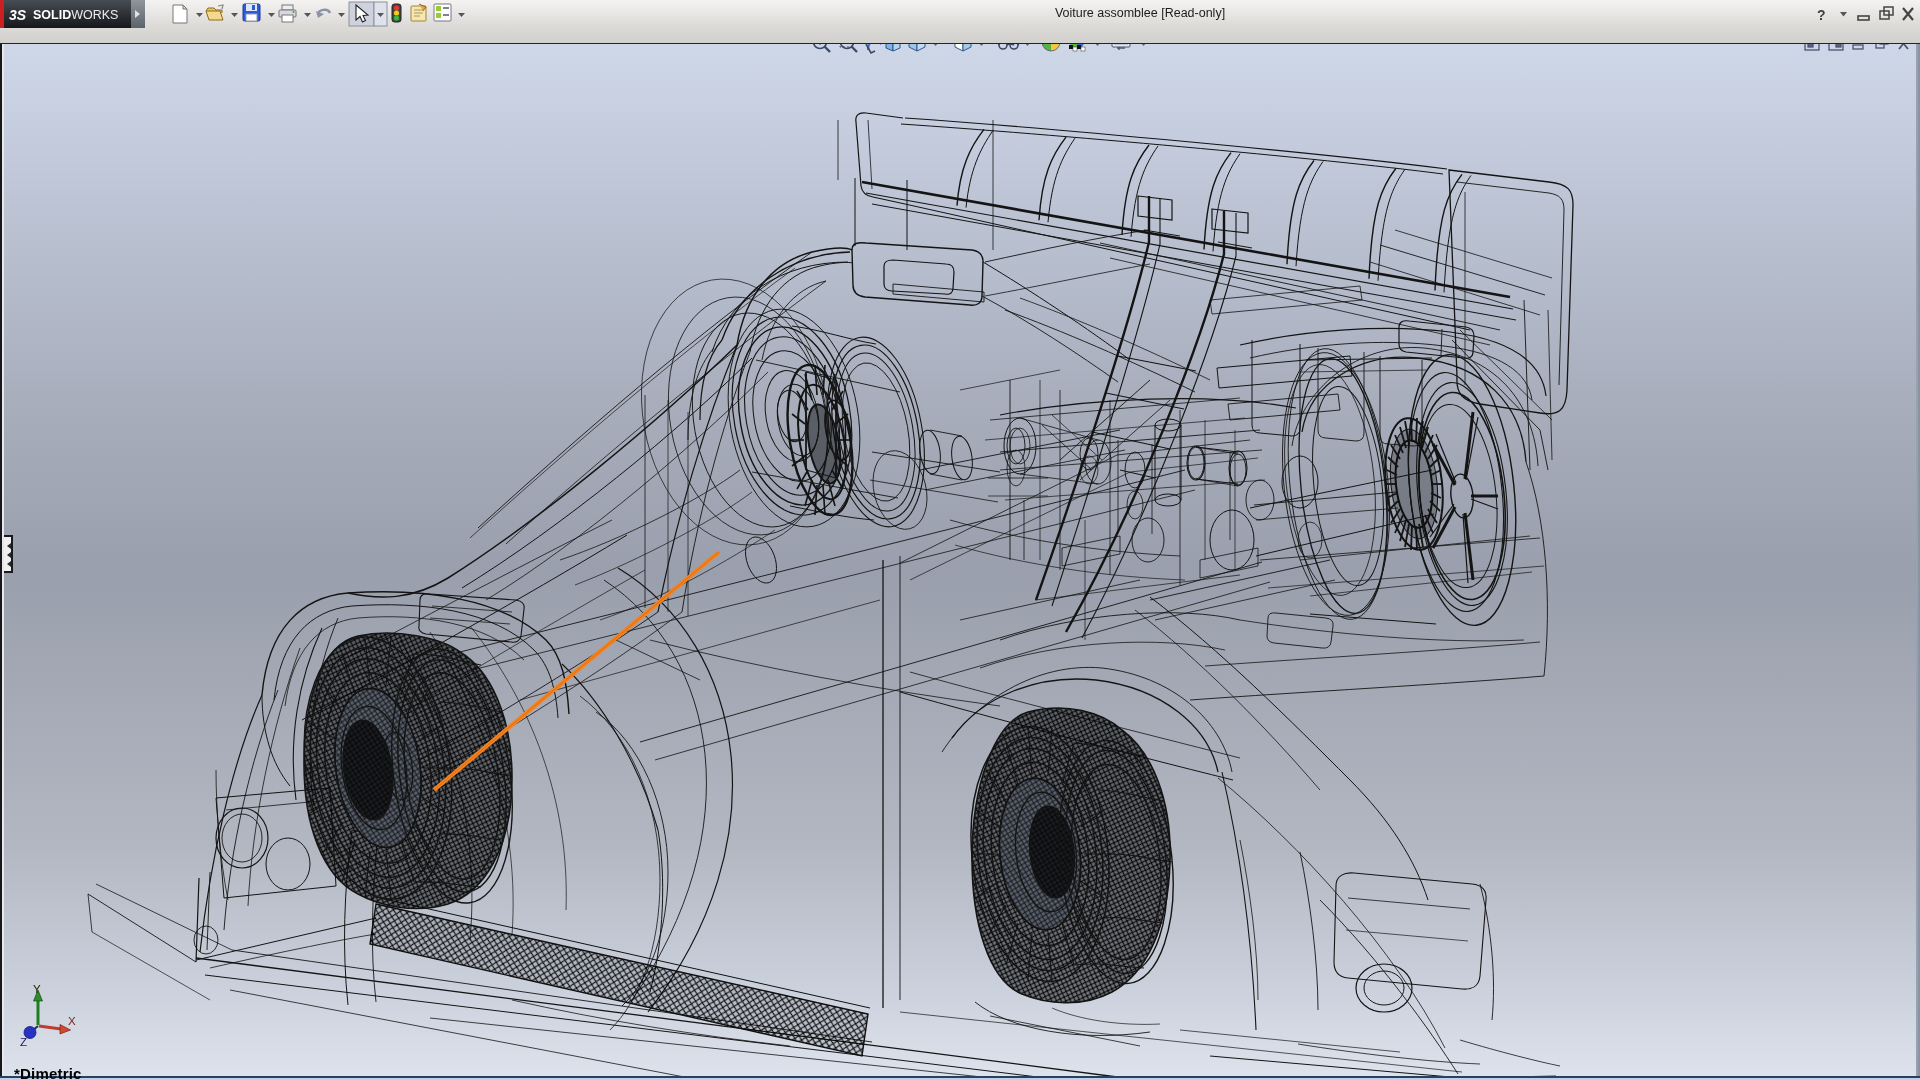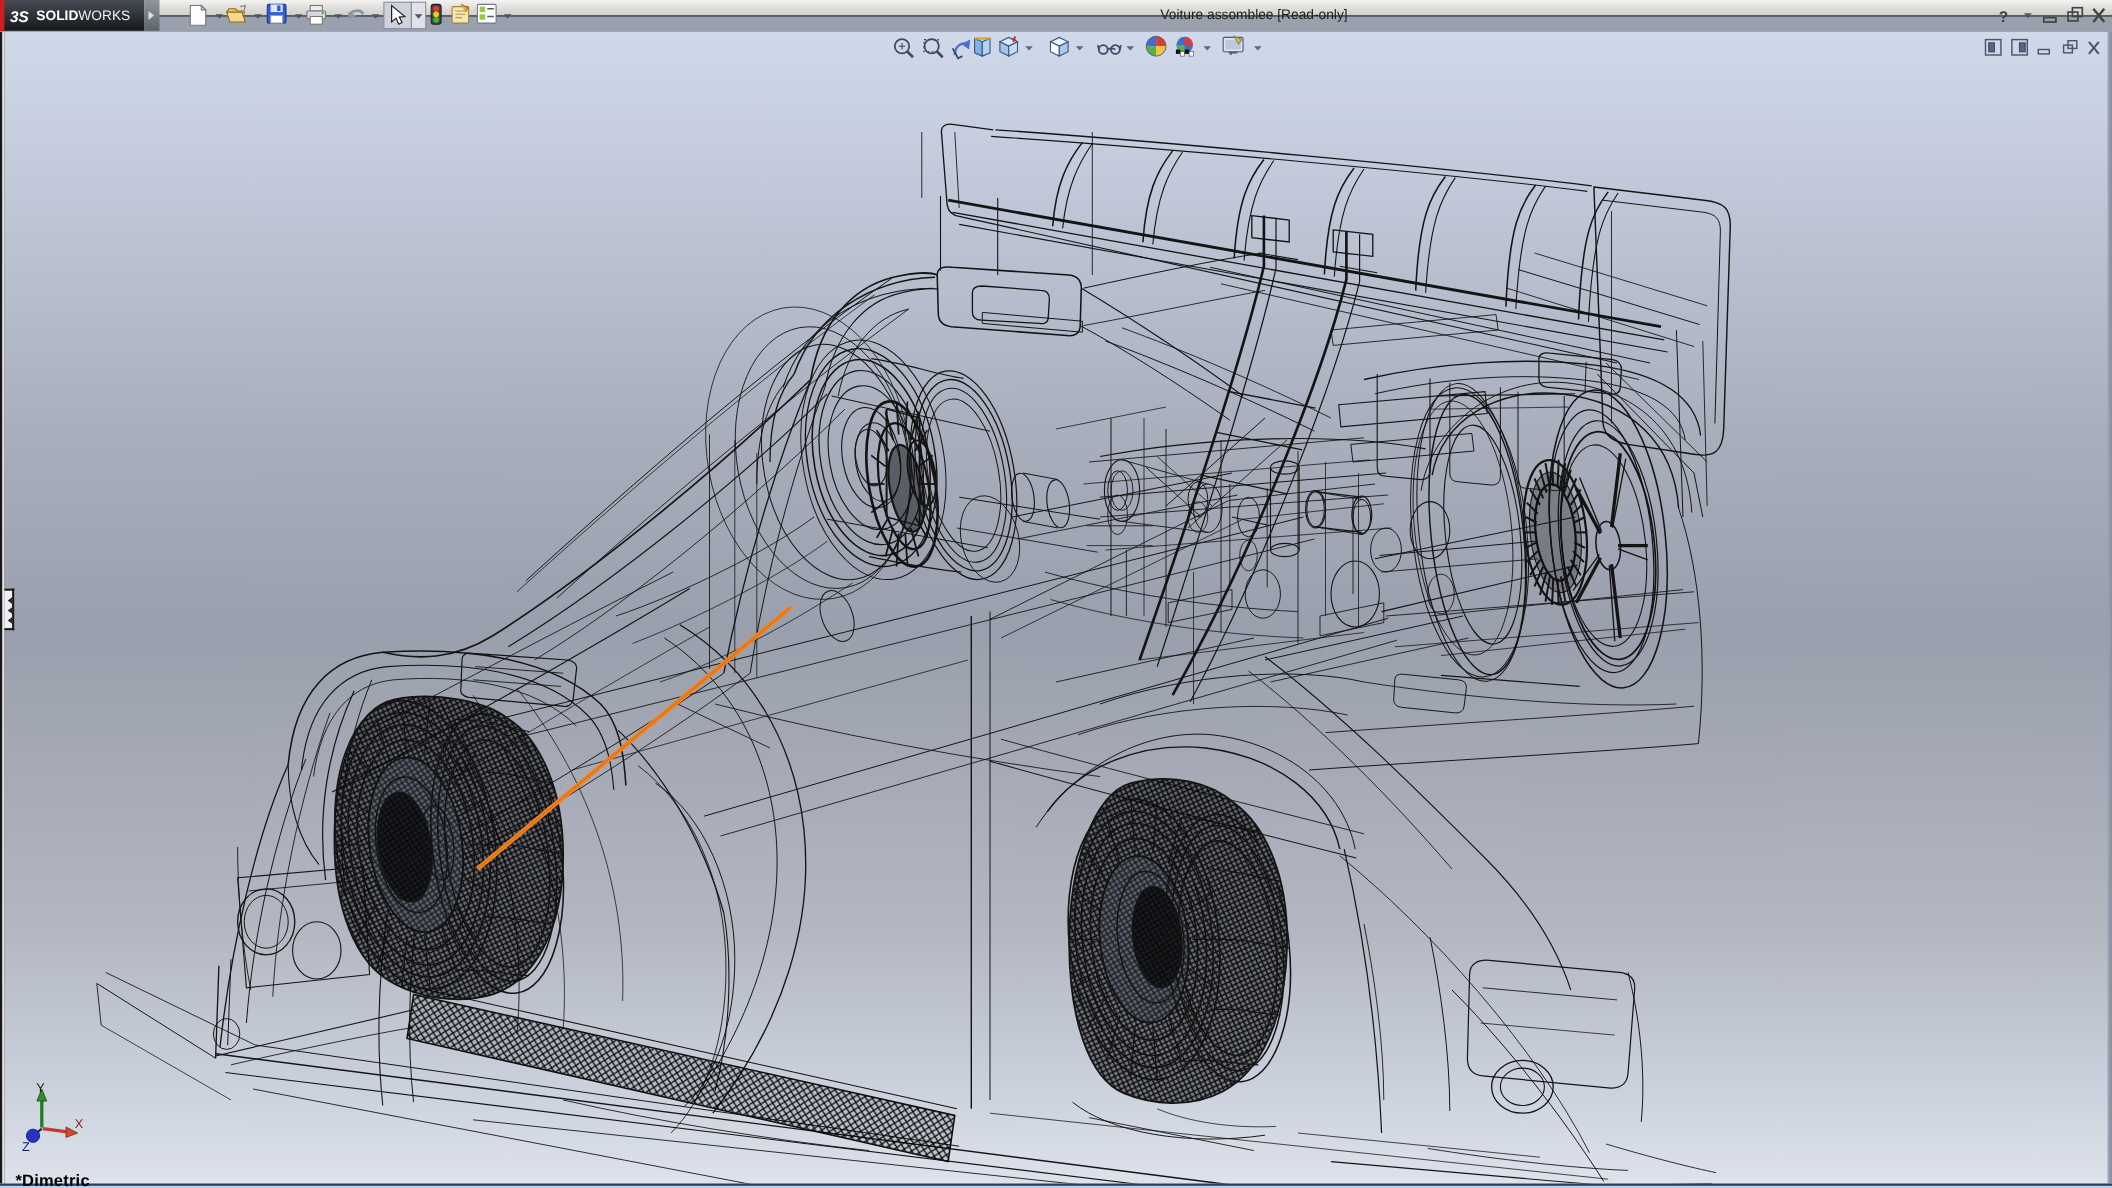--- a/index.html
+++ b/index.html
@@ -1,14 +1,14 @@
 <!DOCTYPE html>
 <html><head><meta charset="utf-8"><style>
 html,body{margin:0;padding:0;width:1920px;height:1080px;overflow:hidden;background:#9aa1ae;font-family:"Liberation Sans",sans-serif;}
-#titlebar{position:absolute;left:0;top:0;width:1920px;height:15px;background:linear-gradient(#f4f3f2,#dddbd8 60%,#d2d0cc);border-bottom:1px solid #20252b;box-sizing:border-box;}
+#titlebar{position:absolute;left:0;top:0;width:1920px;height:44px;background:linear-gradient(#f4f3f2,#dddbd8 60%,#d2d0cc);border-bottom:1px solid #20252b;box-sizing:border-box;}
 #logo{position:absolute;left:0;top:0;width:131px;height:28px;background:linear-gradient(#474d55,#15171a);}
 #logored{position:absolute;left:0;top:0;width:4px;height:28px;background:#cc1f1f;}
 #logoexp{position:absolute;left:131px;top:0;width:14px;height:28px;background:linear-gradient(#8f959d,#5d636b);}
 #title{position:absolute;left:0;top:0;width:2280px;text-align:center;font-size:12.5px;color:#1c1c1c;line-height:27px;}
 #viewport{position:absolute;left:3px;top:29px;width:1913px;height:1047px;background:linear-gradient(#d0d9ea 0%,#c2cadb 12%,#a8aebc 35%,#999fac 52%,#a3a8b4 62%,#b2b7c2 78%,#ccd2dd 92%,#dde2ec 100%);}
 #vleft{position:absolute;left:0;top:29px;width:2px;height:1047px;background:#16181c;border-right:2px solid #e8e8ea;}
 #vright{position:absolute;left:1918px;top:29px;width:2px;height:1047px;background:#8a93a4;}
 #statusbar{position:absolute;left:0;top:1076px;width:1920px;height:4px;background:#bdd2ea;border-top:2px solid #26425e;box-sizing:border-box;}
 #lefttab{position:absolute;left:4px;top:535px;width:9px;height:38px;background:#f0f0f2;border:2px solid #1a1a1a;border-left:none;box-sizing:border-box;}
 #dimetric{position:absolute;left:14px;top:1065px;font-size:15px;color:#000;font-weight:bold;letter-spacing:0.2px;}

